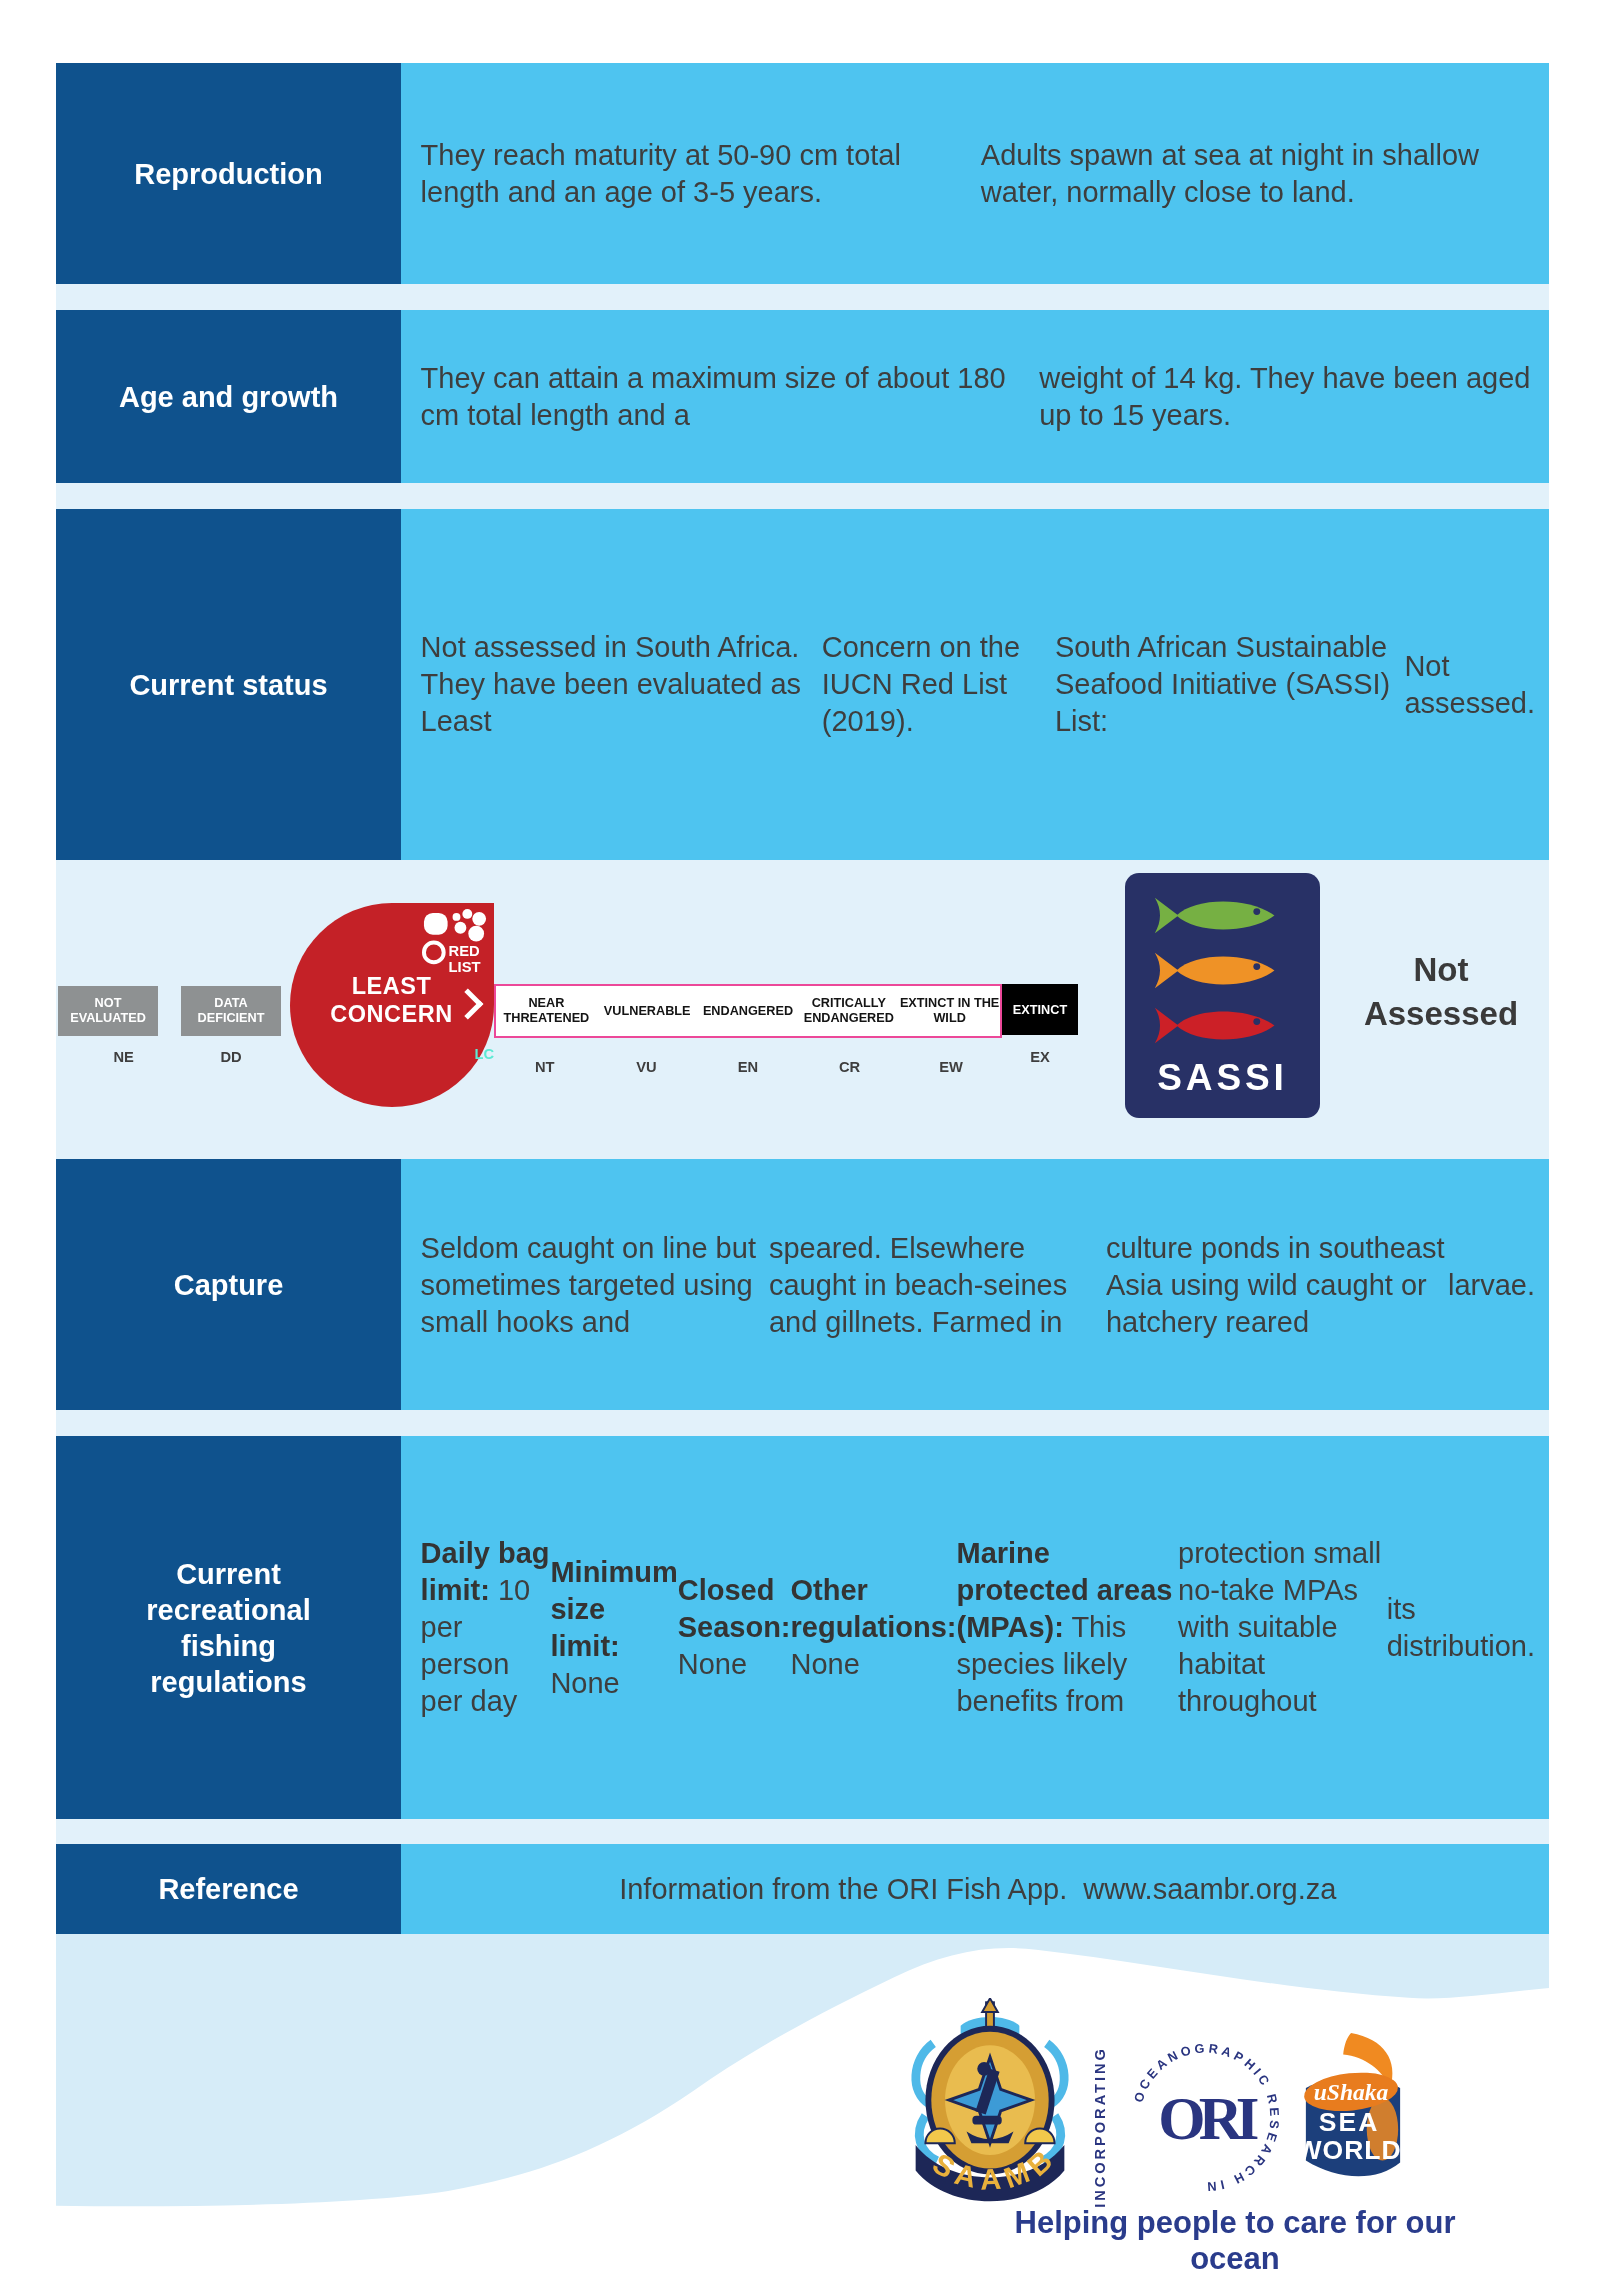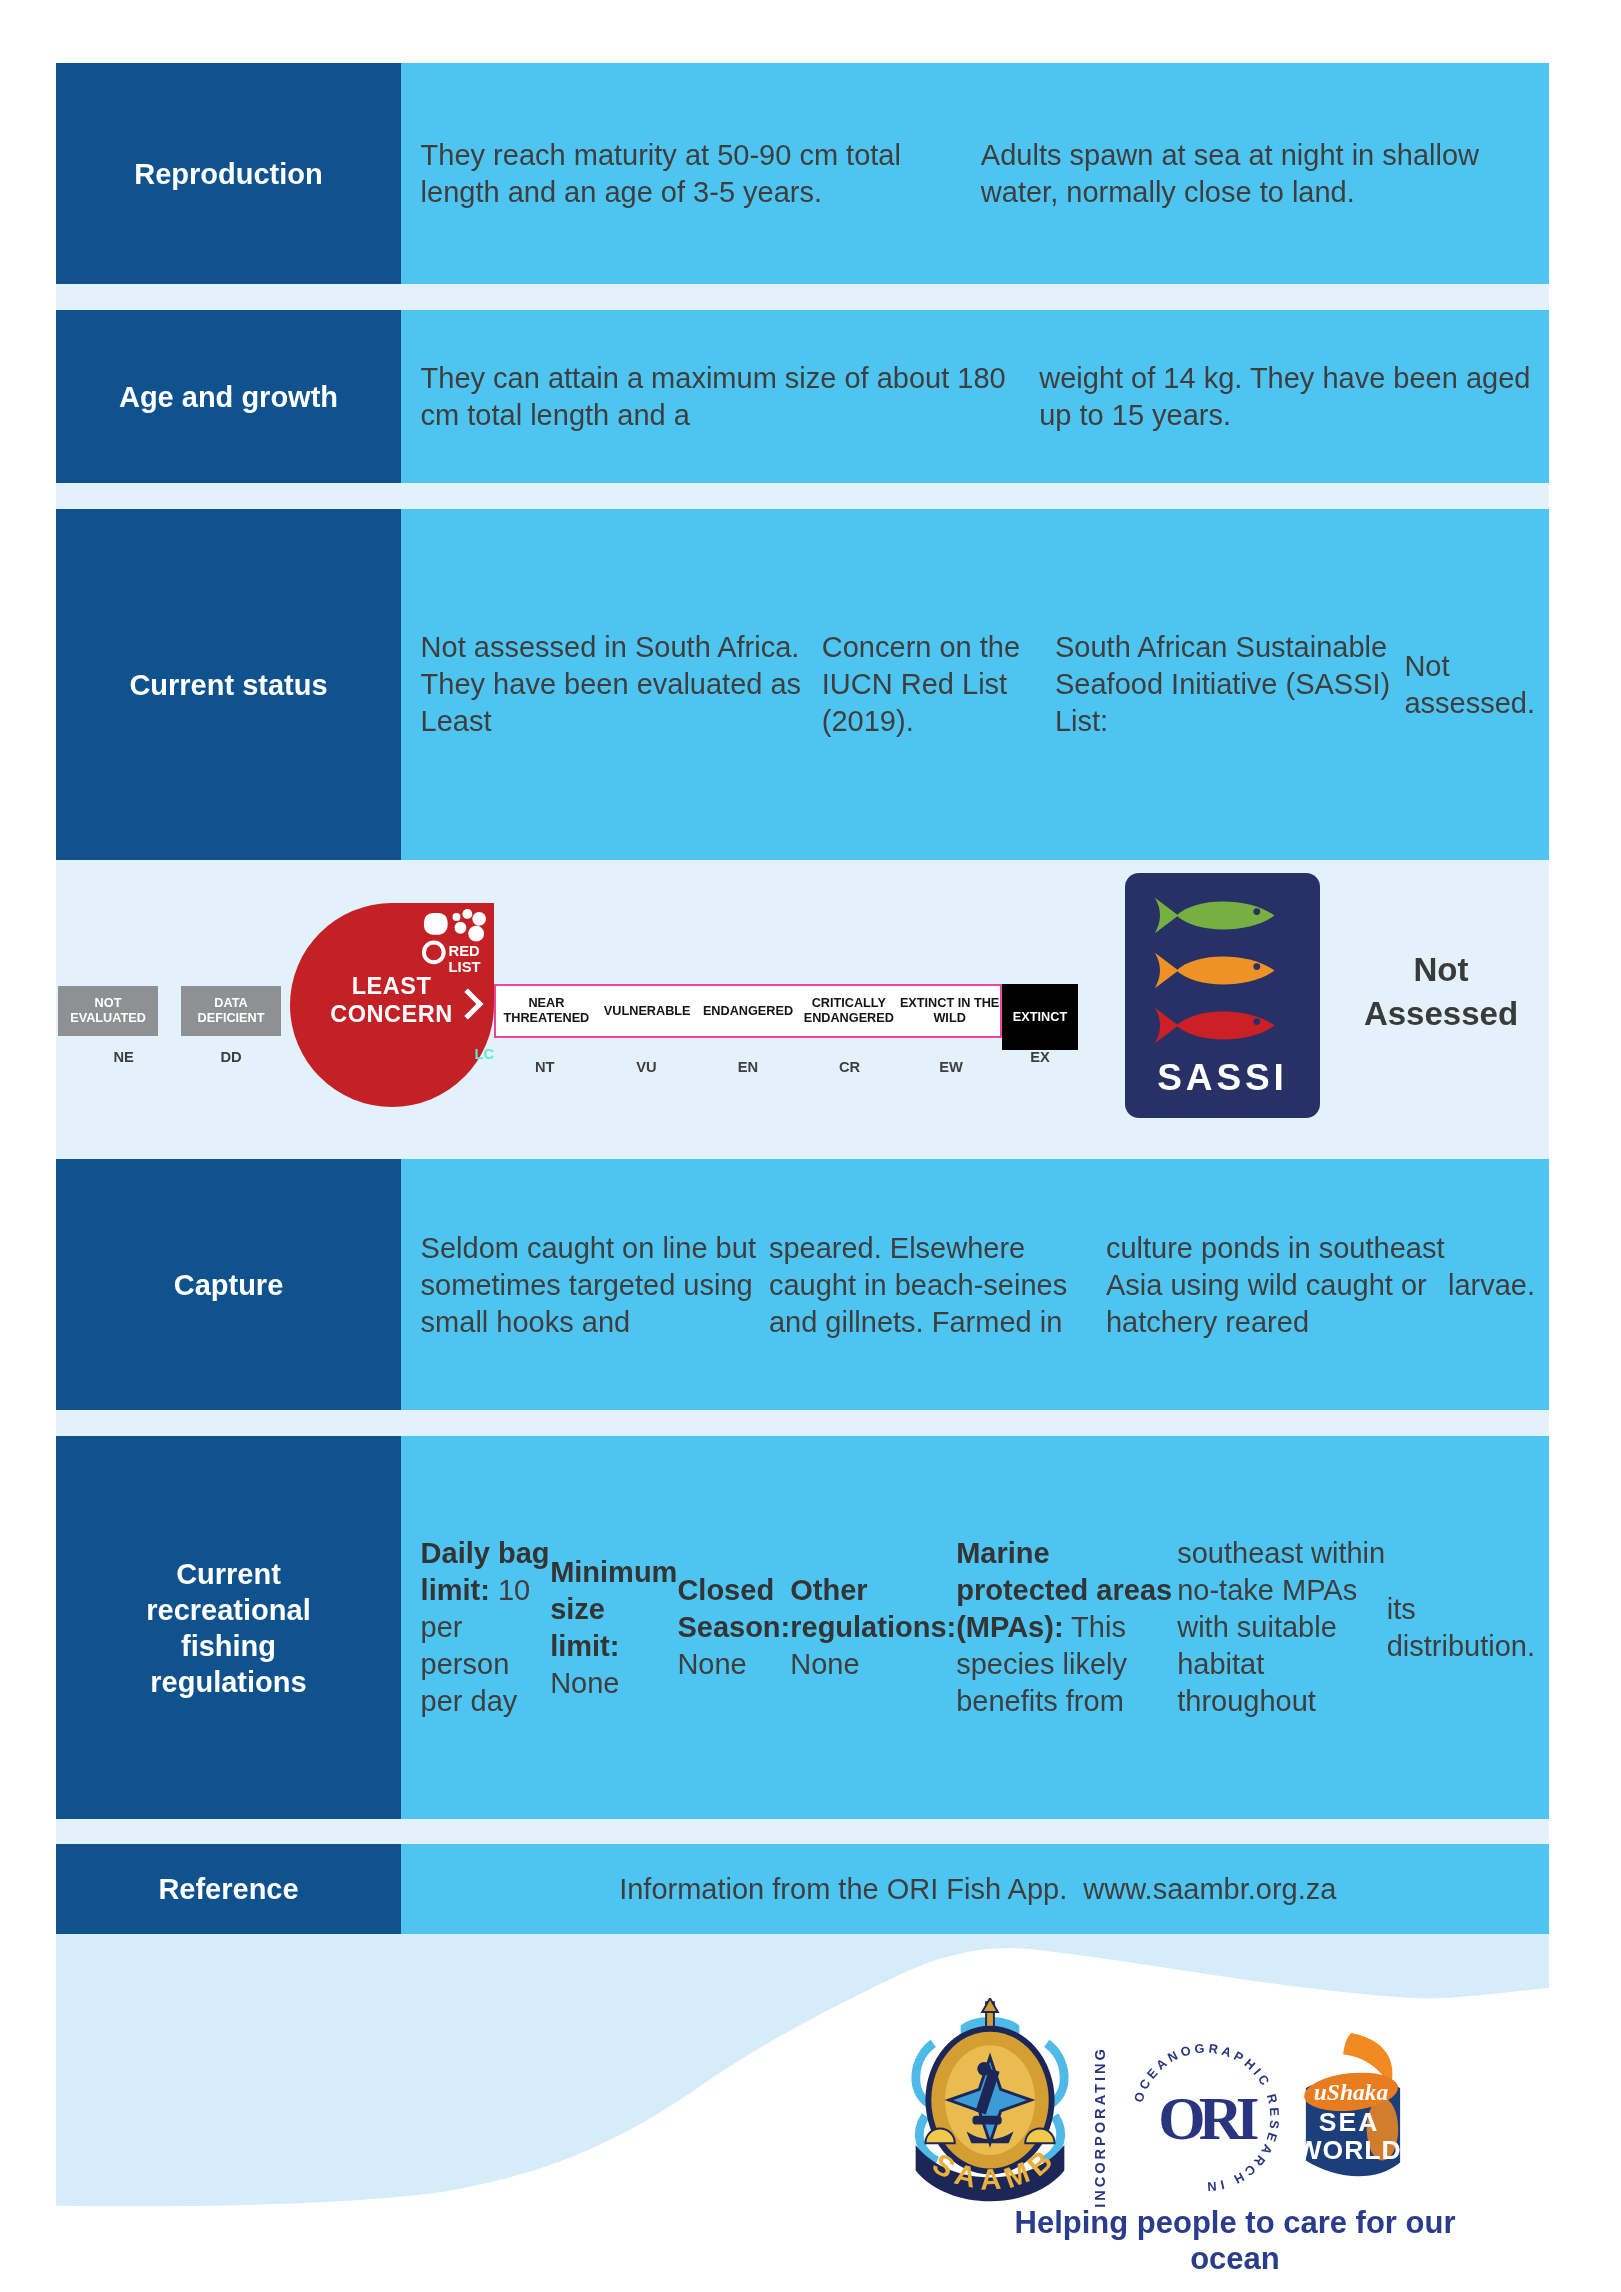--- a/index.html
+++ b/index.html
@@ -38,21 +38,21 @@
   .lc-name{position:absolute;top:69px;left:28px;width:147px;text-align:center;color:#ffffff;
            font-weight:bold;font-size:23.5px;line-height:28px;letter-spacing:0.5px;}
   .lc-code{position:absolute;top:143px;left:0;width:204px;text-align:right;color:#5eead4;
            font-weight:bold;font-size:14.7px;}
   .lc-chevron{position:absolute;right:15.7px;top:90px;width:16.7px;height:16.7px;
               border-top:5.9px solid #fff;border-right:5.9px solid #fff;transform:rotate(45deg);}
   .redlist-logo{position:absolute;right:3.9px;top:5.9px;width:69px;height:71px;}
   .cat-band{position:absolute;left:438px;top:124px;width:508px;height:54px;background:#ffffff;
             border:2px solid #ec4899;box-sizing:border-box;display:flex;align-items:center;}
   .cat-band .cat-cell{flex:1;text-align:center;font-size:12.7px;font-weight:bold;color:#141414;line-height:14.7px;}
-  .black-box{position:absolute;left:946px;top:124px;width:76px;height:66px;background:#000000;color:#ffffff;
+  .black-box{position:absolute;left:946px;top:124px;width:76px;height:51px;background:#000000;color:#ffffff;
              display:flex;align-items:center;justify-content:center;font-size:12.7px;font-weight:bold;}
   .codes-band{position:absolute;left:438px;top:199px;width:508px;display:flex;}
   .codes-band .cat-code-cell{flex:1;text-align:center;font-size:14.7px;font-weight:bold;color:#3E3E3E;}
   .code-ex{left:946px;width:76px;}
   .sassi-logo{position:absolute;left:1069px;top:12.7px;width:195px;height:245px;background:#283166;
               border-radius:14px;display:flex;flex-direction:column;align-items:center;padding-top:15.7px;box-sizing:border-box;}
   .sassi-fish{width:147px;height:55px;flex:0 0 auto;}
   .sassi-word{margin-top:3.9px;color:#ffffff;font-weight:bold;font-size:37px;letter-spacing:3.9px;}
   .not-assessed{position:absolute;left:1304px;top:88px;width:162px;text-align:center;
                 font-weight:bold;font-size:33px;line-height:44px;color:#3A3A3A;}
@@ -183,21 +183,21 @@
         <div>fishing</div>
         <div>regulations</div>
       </div>
     </div>
     <div class="content-col">
       <div class="line"><b>Daily bag limit:</b><span> 10 per person per day</span></div>
       <div class="line"><b>Minimum size limit:</b><span> None</span></div>
       <div class="line"><b>Closed Season:</b><span> None</span></div>
       <div class="line"><b>Other regulations:</b><span> None</span></div>
       <div class="line"><b>Marine protected areas (MPAs):</b><span> This species likely benefits from</span></div>
-      <div class="line"><b></b><span>southeast within no-take MPAs with suitable habitat throughout</span></div>
+      <div class="line"><b></b><span>protection small no-take MPAs with suitable habitat throughout</span></div>
       <div class="line"><b></b><span>its distribution.</span></div>
     </div>
   </section>
   <div class="sep sep4"></div>
 
   <section class="row row-reference">
     <div class="label-col">Reference</div>
     <div class="content-col">
       <div class="line">Information from the ORI Fish App.  www.saambr.org.za</div>
     </div>

